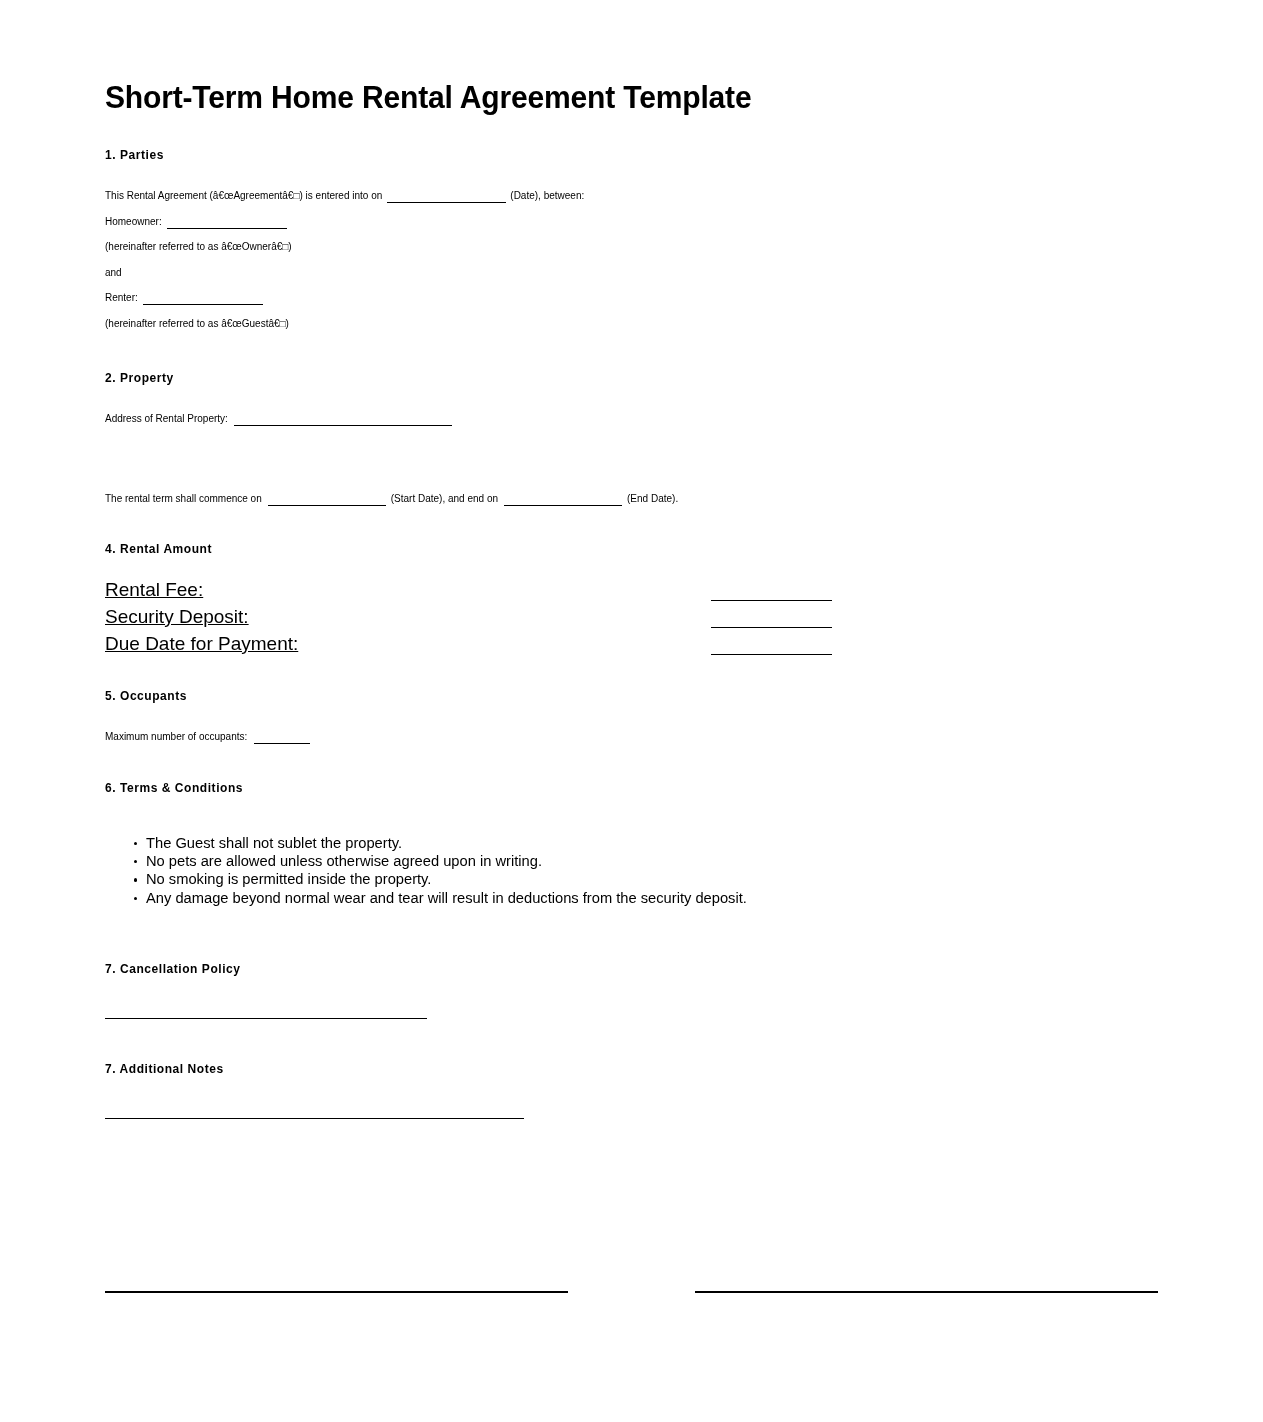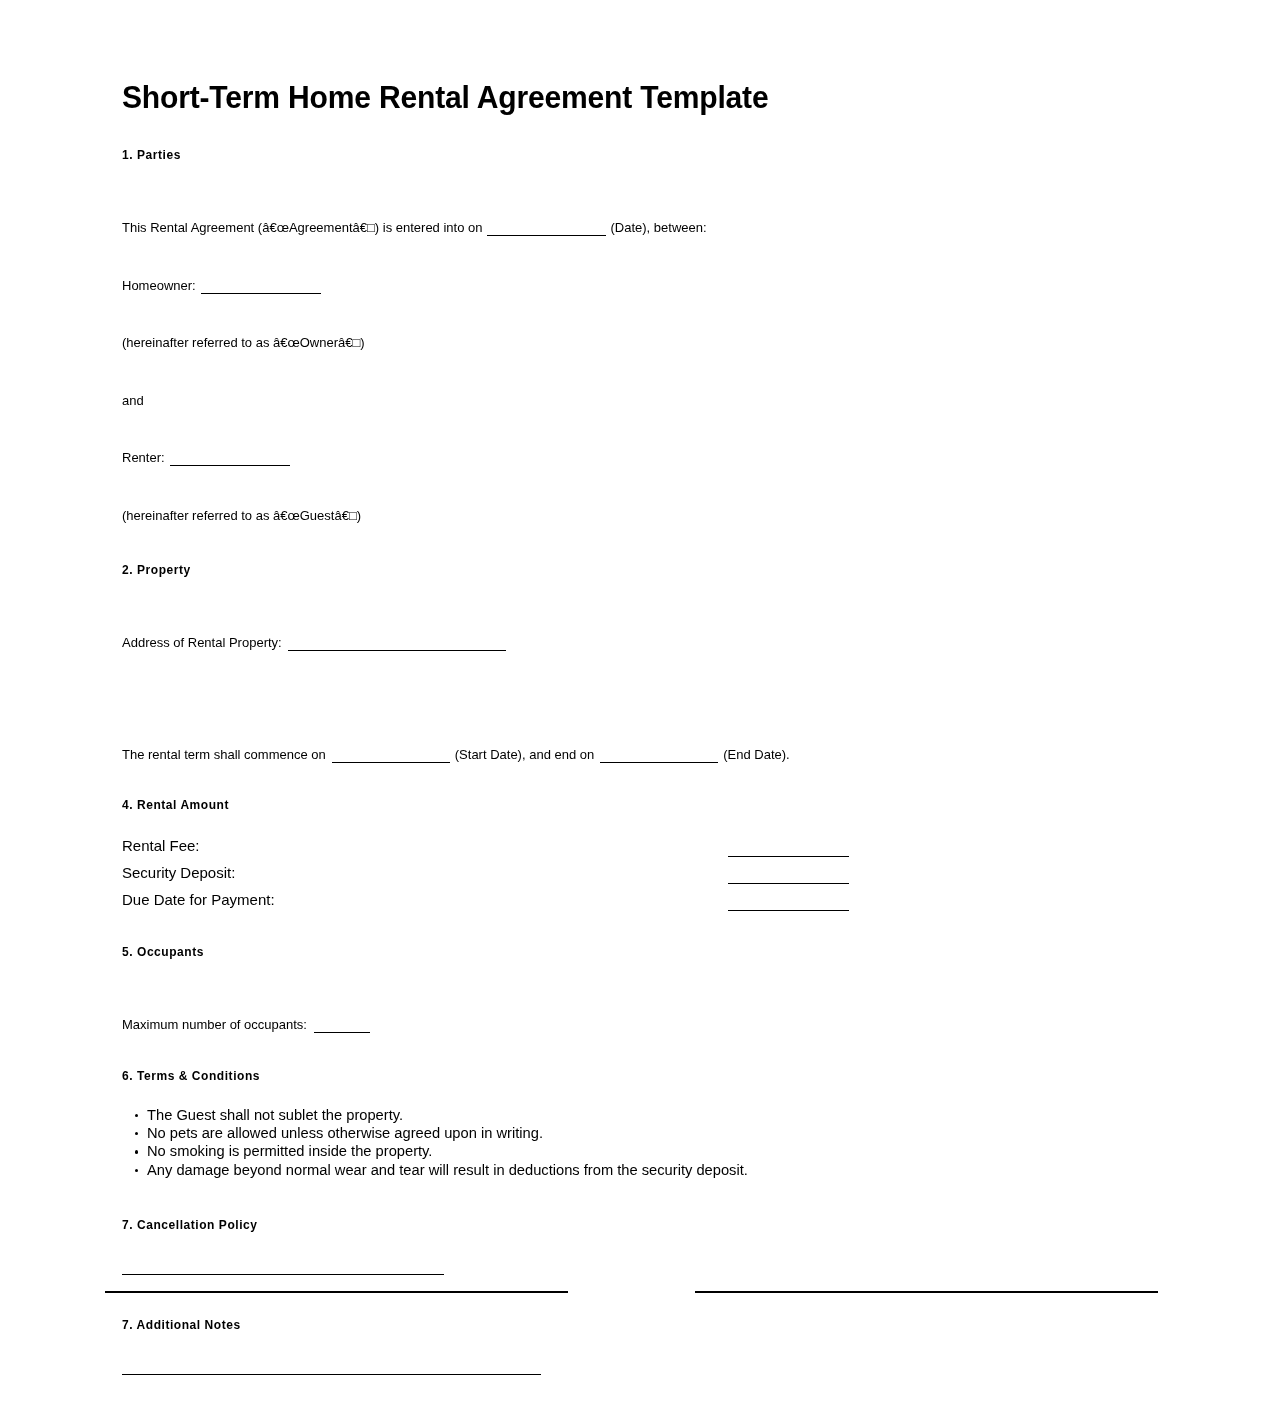--- a/index.html
+++ b/index.html
@@ -16,21 +16,21 @@
   }
   .page {
     position: relative;
     width: 1263px;
     height: 1422px;
     background: #ffffff;
     overflow: hidden;
   }
   .doc {
     position: absolute;
-    left: 122px;
+    left: 105px;
     top: 0;
     width: 1060px;
   }
 
   
   .doc-title {
     font-size: 31px;
     font-weight: bold;
     letter-spacing: -0.2px;
     line-height: 1;
@@ -45,59 +45,59 @@
   .sec-head {
     font-size: 12px;
     font-weight: bold;
     letter-spacing: 0.55px;
     line-height: 1;
     white-space: nowrap;
   }
 
   
   .para {
-    font-size: 13px;
+    font-size: 10px;
     line-height: 25.5px;
     white-space: nowrap;
-    margin-top: 32px;
   }
   .b { font-weight: normal; }
 
   
   .blank {
     display: inline-block;
     border-bottom: 1.4px solid #000;
     vertical-align: -4px;
     height: 12px;
   }
   .blank-date   { width: 119px; margin: 0 4px 0 5px; }
   .blank-name   { width: 120px; margin-left: 5px; }
   .blank-addr   { width: 218px; margin-left: 6px; }
   .blank-term   { width: 118px; margin: 0 5px 0 6px; }
   .blank-occ    { width: 56px;  margin-left: 7px; }
 
   
   .amount-row {
     position: relative;
-    font-size: 15px;
+    font-size: 19px;
     line-height: 27px;
     height: 27px;
     white-space: nowrap;
+    text-decoration: underline;
   }
   .amount-row .rule {
     position: absolute;
     left: 606px;
     bottom: 2px;
     width: 121px;
     border-bottom: 1.4px solid #000;
   }
 
   
   ul.terms {
-    margin: 0;
+    margin: 16px;
     padding: 0;
     list-style: none;
   }
   ul.terms li {
     position: relative;
     font-size: 14.7px;
     line-height: 18.4px;
     padding-left: 25px;
     white-space: nowrap;
   }

